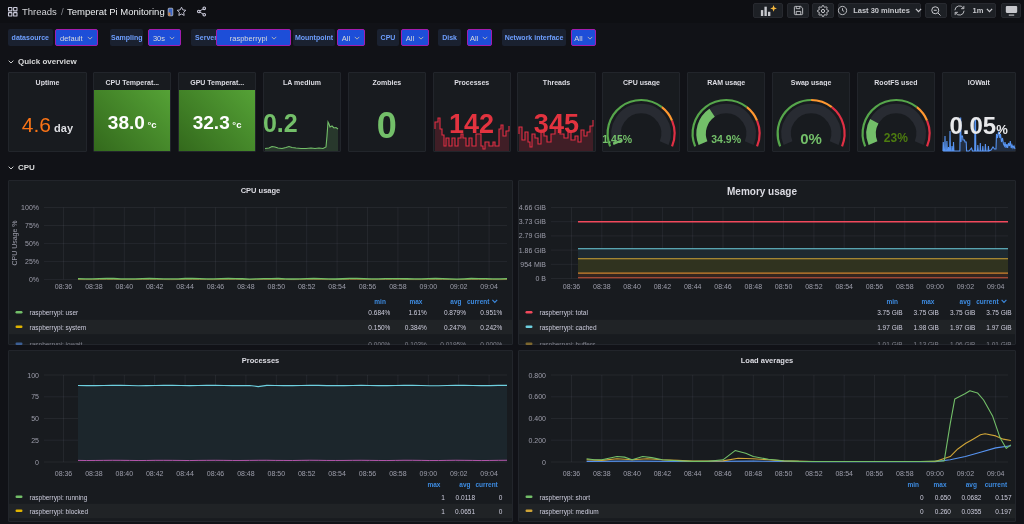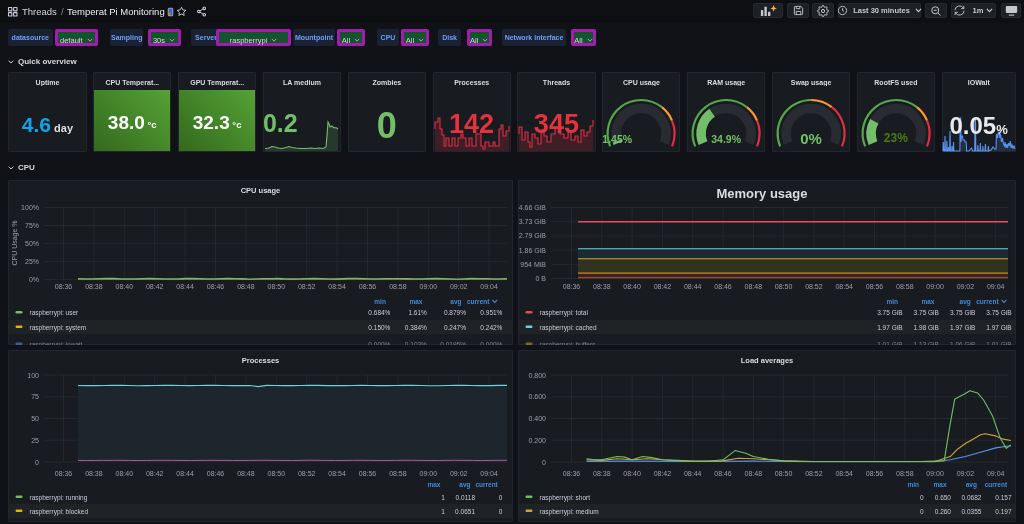--- a/index.html
+++ b/index.html
@@ -1,20 +1,20 @@
 <!DOCTYPE html>
 <html><head><meta charset="utf-8"><style>
 *{margin:0;padding:0;box-sizing:border-box}
 body{width:1024px;height:524px;background:#111217;font-family:"Liberation Sans",sans-serif;position:relative;overflow:hidden;color:#ccccdc}
 .abs{position:absolute}
 .panel{position:absolute;background:#181b1f;border:1px solid #22252b;border-radius:1px;overflow:hidden}
 .ptitle{position:absolute;text-align:center;font-size:7px;font-weight:700;color:#dcdce3;white-space:nowrap;overflow:hidden}
 .chip{position:absolute;top:28.5px;height:17px;line-height:17px;font-size:7px;border-radius:2px;text-align:center;white-space:nowrap}
 .lbl{background:#1a2130;color:#6e9fff;font-weight:700}
-.val{background:#14532d;border:3px solid #a21caf;color:#d8d9da;font-size:7.5px}
+.val{background:#1d4ed8;border:1px solid #a21caf;color:#d8d9da;font-size:7.5px}
 .tbtn{position:absolute;top:3px;height:15px;background:#1d2025;border:1px solid #27292f;border-radius:2px;display:flex;align-items:center;justify-content:center;color:#c7c8cd}
 svg{overflow:visible}
 </style></head><body>
 
 <div class="abs" style="left:0;top:0;width:1024px;height:23px;background:#0e0f13"></div>
 <svg class="abs" style="left:8px;top:6.5px" width="9.5" height="9.5" viewBox="0 0 13 13" fill="none" stroke="#ccccdc" stroke-width="1.5">
 <rect x="0.7" y="0.7" width="4.6" height="4.6" rx="0.4"></rect>
     <rect x="7.7" y="0.7" width="4.6" height="4.6" rx="0.4"></rect>
 <rect x="0.7" y="7.7" width="4.6" height="4.6" rx="0.4"></rect>
     <rect x="7.7" y="7.7" width="4.6" height="4.6" rx="0.4"></rect>
@@ -122,21 +122,21 @@
 <div class="abs" style="left:8px;top:57px;font-size:8px;font-weight:700;color:#d8d9da">
 <svg style="position:static;vertical-align:0.5px;margin-right:4px" width="6" height="4" viewBox="0 0 9 6" fill="none" stroke="#d8d9da" stroke-width="1.4">
       <path d="M1 1l3.5 3.5L8 1"></path>
     </svg>Quick overview</div>
 <div class="abs" style="left:8px;top:163px;font-size:8px;font-weight:700;color:#d8d9da">
 <svg style="position:static;vertical-align:0.5px;margin-right:4px" width="6" height="4" viewBox="0 0 9 6" fill="none" stroke="#d8d9da" stroke-width="1.4">
       <path d="M1 1l3.5 3.5L8 1"></path>
     </svg>CPU</div>
 <div class="panel" style="left:8.4px;top:72px;width:78.2px;height:80px"></div>
 <div class="ptitle" style="left:8.4px;top:78.5px;width:78.2px">Uptime</div>
-<div class="abs" style="left:8.4px;top:113.5px;width:78px;text-align:center;line-height:1"><span style="font-size:21px;font-weight:700;color:#0ea5e9">4.6</span><span style="font-size:11px;font-weight:700;color:#dedfe3"> day</span></div>
+<div class="abs" style="left:8.4px;top:113.5px;width:78px;text-align:center;line-height:1"><span style="font-size:21px;font-weight:400;color:#f97316">4.6</span><span style="font-size:11px;font-weight:700;color:#dedfe3"> day</span></div>
 <div class="panel" style="left:93.2px;top:72px;width:78.2px;height:80px"></div>
 <div class="ptitle" style="left:93.2px;top:78.5px;width:78.2px">CPU Temperat...</div>
 <div class="abs" style="left:94.2px;top:90px;width:76.2px;height:61px;background:linear-gradient(45deg,#33691c,#55a236)"></div>
 <div class="abs" style="left:93.2px;top:113px;width:78px;text-align:center;line-height:1"><span style="font-size:19px;font-weight:700;color:#fff">38.0</span><span style="font-size:9.5px;font-weight:700;color:#fff;vertical-align:1px"> °c</span></div>
 <div class="panel" style="left:178.1px;top:72px;width:78.2px;height:80px"></div>
 <div class="ptitle" style="left:178.1px;top:78.5px;width:78.2px">GPU Temperat...</div>
 <div class="abs" style="left:179.1px;top:90px;width:76.2px;height:61px;background:linear-gradient(45deg,#33691c,#55a236)"></div>
 <div class="abs" style="left:178.1px;top:113px;width:78px;text-align:center;line-height:1"><span style="font-size:19px;font-weight:700;color:#fff">32.3</span><span style="font-size:9.5px;font-weight:700;color:#fff;vertical-align:1px"> °c</span></div>
 <div class="panel" style="left:262.9px;top:72px;width:78.2px;height:80px"></div>
 <div class="ptitle" style="left:262.9px;top:78.5px;width:78.2px">LA medium</div>
@@ -204,21 +204,21 @@
 <div class="panel" style="left:941.6px;top:72px;width:74.4px;height:80px"></div>
 <div class="ptitle" style="left:941.6px;top:78.5px;width:74.4px">IOWait</div>
 <svg class="abs" style="left:941.6px;top:72px" width="74" height="80" viewBox="0 0 74 80">
 <polygon points="1.0,79 1.0,79.0 1.3,70.0 1.7,79.0 2.7,79.0 3.0,64.0 3.4,79.0 4.6,79.0 4.9,69.0 5.3,79.0 6.2,79.0 6.5,75.0 6.9,79.0 7.7,79.0 8.0,59.0 8.5,79.0 9.7,79.0 10.0,74.0 10.4,79.0 11.2,79.0 11.5,70.0 11.9,79.0 14.0,79.0 17.9,79.0 18.2,46.0 18.7,46.0 19.0,70.0 19.4,64.0 20.5,64.0 21.0,68.0 22.5,68.0 23.0,70.0 24.2,70.0 24.6,79.0 27.0,79.0 29.5,76.0 30.5,79.0 32.7,79.0 33.0,47.0 33.5,47.0 33.8,79.0 35.5,79.0 35.8,73.0 36.3,79.0 38.0,79.0 38.3,71.0 38.7,79.0 40.5,79.0 40.8,74.0 41.2,79.0 43.0,79.0 43.4,72.0 43.9,79.0 46.0,79.0 46.4,74.0 46.9,79.0 49.0,78.0 51.0,75.0 52.5,77.0 54.0,77.0 54.5,62.0 55.5,66.0 56.5,60.0 57.0,60.0 57.8,66.0 58.5,62.0 59.5,70.0 60.5,66.0 61.5,72.0 62.5,74.0 63.0,70.0 64.0,76.0 64.8,72.0 65.6,76.0 66.5,71.0 67.5,74.0 68.3,69.0 69.2,76.0 70.0,73.0 71.0,76.0 72.0,74.0 73.0,77.0 73.0,79" fill="rgba(87,148,242,0.16)"></polygon>
 <polyline points="1.0,79.0 1.3,70.0 1.7,79.0 2.7,79.0 3.0,64.0 3.4,79.0 4.6,79.0 4.9,69.0 5.3,79.0 6.2,79.0 6.5,75.0 6.9,79.0 7.7,79.0 8.0,59.0 8.5,79.0 9.7,79.0 10.0,74.0 10.4,79.0 11.2,79.0 11.5,70.0 11.9,79.0 14.0,79.0 17.9,79.0 18.2,46.0 18.7,46.0 19.0,70.0 19.4,64.0 20.5,64.0 21.0,68.0 22.5,68.0 23.0,70.0 24.2,70.0 24.6,79.0 27.0,79.0 29.5,76.0 30.5,79.0 32.7,79.0 33.0,47.0 33.5,47.0 33.8,79.0 35.5,79.0 35.8,73.0 36.3,79.0 38.0,79.0 38.3,71.0 38.7,79.0 40.5,79.0 40.8,74.0 41.2,79.0 43.0,79.0 43.4,72.0 43.9,79.0 46.0,79.0 46.4,74.0 46.9,79.0 49.0,78.0 51.0,75.0 52.5,77.0 54.0,77.0 54.5,62.0 55.5,66.0 56.5,60.0 57.0,60.0 57.8,66.0 58.5,62.0 59.5,70.0 60.5,66.0 61.5,72.0 62.5,74.0 63.0,70.0 64.0,76.0 64.8,72.0 65.6,76.0 66.5,71.0 67.5,74.0 68.3,69.0 69.2,76.0 70.0,73.0 71.0,76.0 72.0,74.0 73.0,77.0" fill="none" stroke="#5794f2" stroke-width="1.1"></polyline>
   </svg>
 <div class="abs" style="left:941.6px;top:114px;width:74px;text-align:center;line-height:1"><span style="font-size:24px;font-weight:700;color:#e8e9eb">0.05</span><span style="font-size:13px;font-weight:700;color:#e8e9eb">%</span></div>
 <div class="panel" style="left:8px;top:180px;width:505px;height:164.5px"></div>
 <div class="ptitle" style="left:8px;top:185.5px;width:505px;font-size:7.5px">CPU usage</div>
 <div class="panel" style="left:518px;top:180px;width:498px;height:164.5px"></div>
-<div class="ptitle" style="left:518px;top:185.5px;width:488px;font-size:13px">Memory usage</div>
+<div class="ptitle" style="left:518px;top:185.5px;width:488px;font-size:10px">Memory usage</div>
 <div class="panel" style="left:8px;top:350px;width:505px;height:171.5px"></div>
 <div class="ptitle" style="left:8px;top:355.5px;width:505px;font-size:7.5px">Processes</div>
 <div class="panel" style="left:518px;top:350px;width:498px;height:171.5px"></div>
 <div class="ptitle" style="left:518px;top:355.5px;width:498px;font-size:7.5px">Load averages</div>
 <svg class="abs" style="left:0;top:0" width="1024" height="524" viewBox="0 0 1024 524">
     <line x1="44" y1="207.5" x2="507" y2="207.5" stroke="rgba(204,204,220,0.07)" stroke-width="1"></line>
     <line x1="44" y1="225.5" x2="507" y2="225.5" stroke="rgba(204,204,220,0.07)" stroke-width="1"></line>
     <line x1="44" y1="243.4" x2="507" y2="243.4" stroke="rgba(204,204,220,0.07)" stroke-width="1"></line>
     <line x1="44" y1="261.4" x2="507" y2="261.4" stroke="rgba(204,204,220,0.07)" stroke-width="1"></line>
     <line x1="44" y1="279.4" x2="507" y2="279.4" stroke="rgba(204,204,220,0.07)" stroke-width="1"></line>

